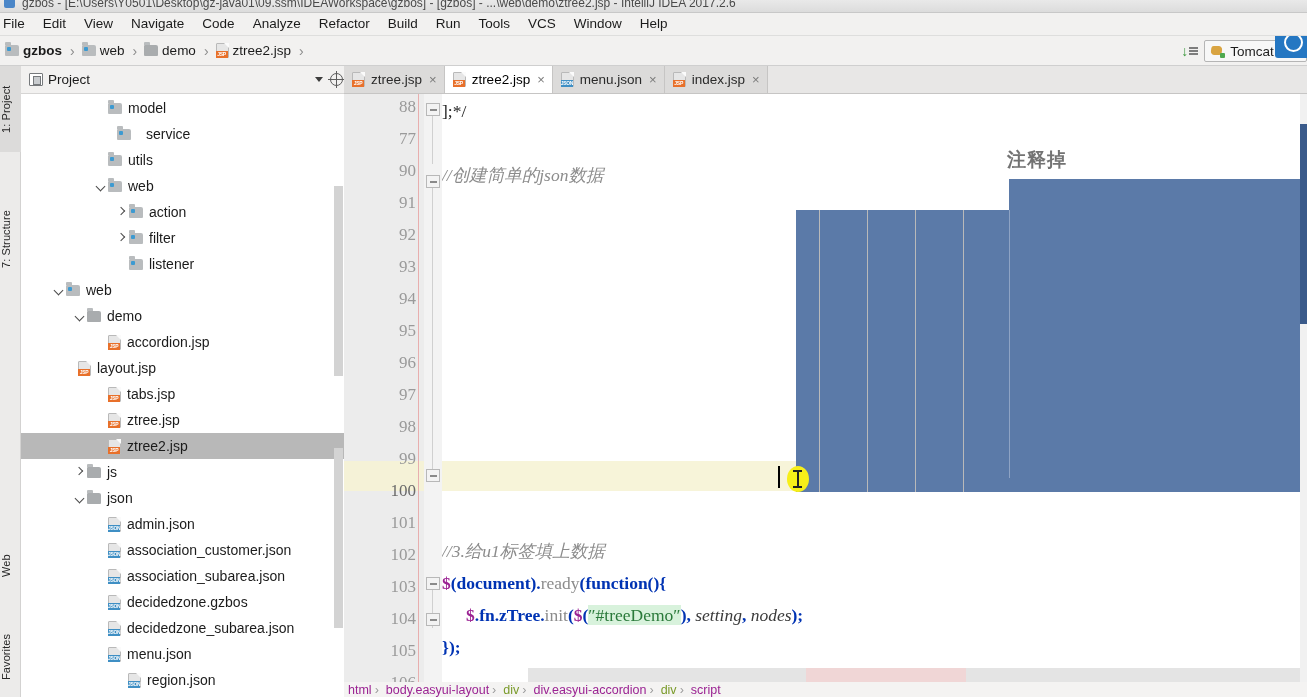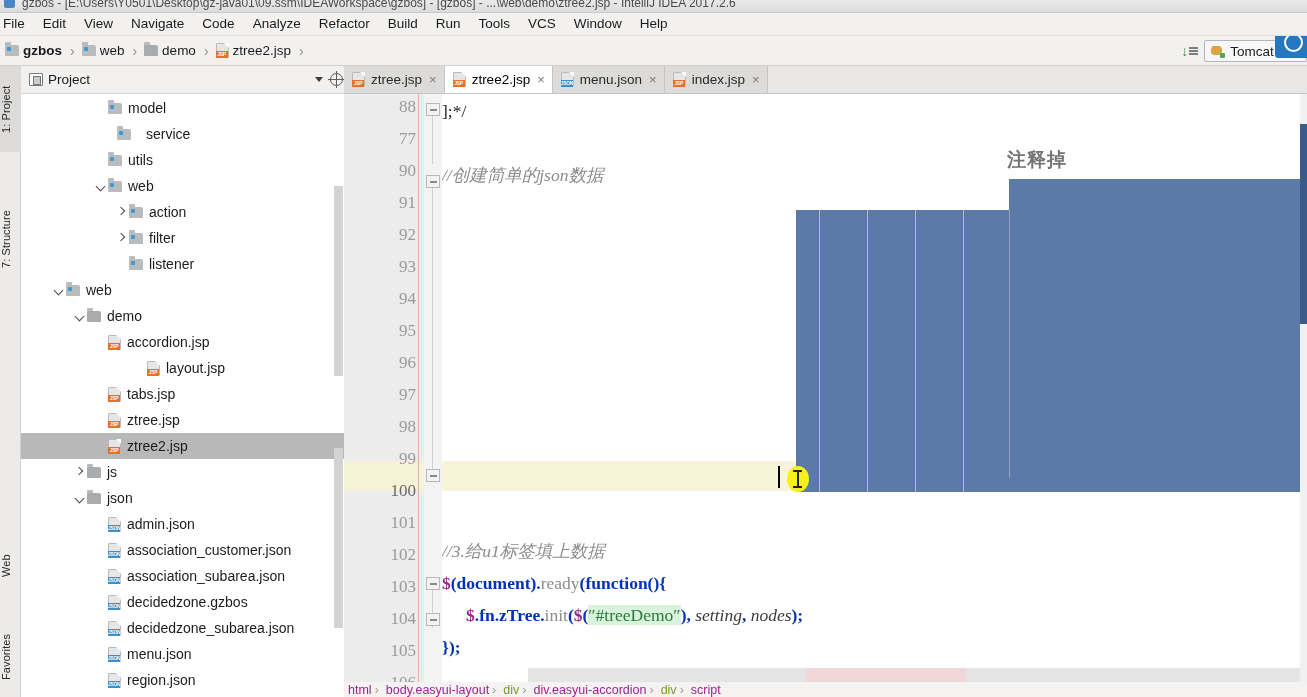--- a/index.html
+++ b/index.html
@@ -476,21 +476,21 @@
             <span class="ic-folder plain dark"></span>
             <span class="tlbl">demo</span>
           </div>
           <div class="trow" style="padding-left: 73px;">
             <span class="chev"></span>
             <span class="ic-file jsp">
               <span class="tag">JSP</span>
             </span>
             <span class="tlbl">accordion.jsp</span>
           </div>
-          <div class="trow" style="padding-left: 112px;">
+          <div class="trow" style="padding-left: 43px;">
             <span class="chev"></span>
             <span class="ic-file jsp">
               <span class="tag">JSP</span>
             </span>
             <span class="tlbl">layout.jsp</span>
           </div>
           <div class="trow" style="padding-left: 73px;">
             <span class="chev"></span>
             <span class="ic-file jsp">
               <span class="tag">JSP</span>
@@ -556,21 +556,21 @@
             </span>
             <span class="tlbl">decidedzone_subarea.json</span>
           </div>
           <div class="trow" style="padding-left: 73px;">
             <span class="chev"></span>
             <span class="ic-file json">
               <span class="tag">JSON</span>
             </span>
             <span class="tlbl">menu.json</span>
           </div>
-          <div class="trow" style="padding-left: 73px; align-items: center;">
+          <div class="trow" style="padding-left: 93px; align-items: center;">
             <span class="chev"></span>
             <span class="ic-file json">
               <span class="tag">JSON</span>
             </span>
             <span class="tlbl">region.json</span>
           </div>
         </div>
       <div class="tscroll"></div>
       <div class="tscroll2"></div>
     </div>

